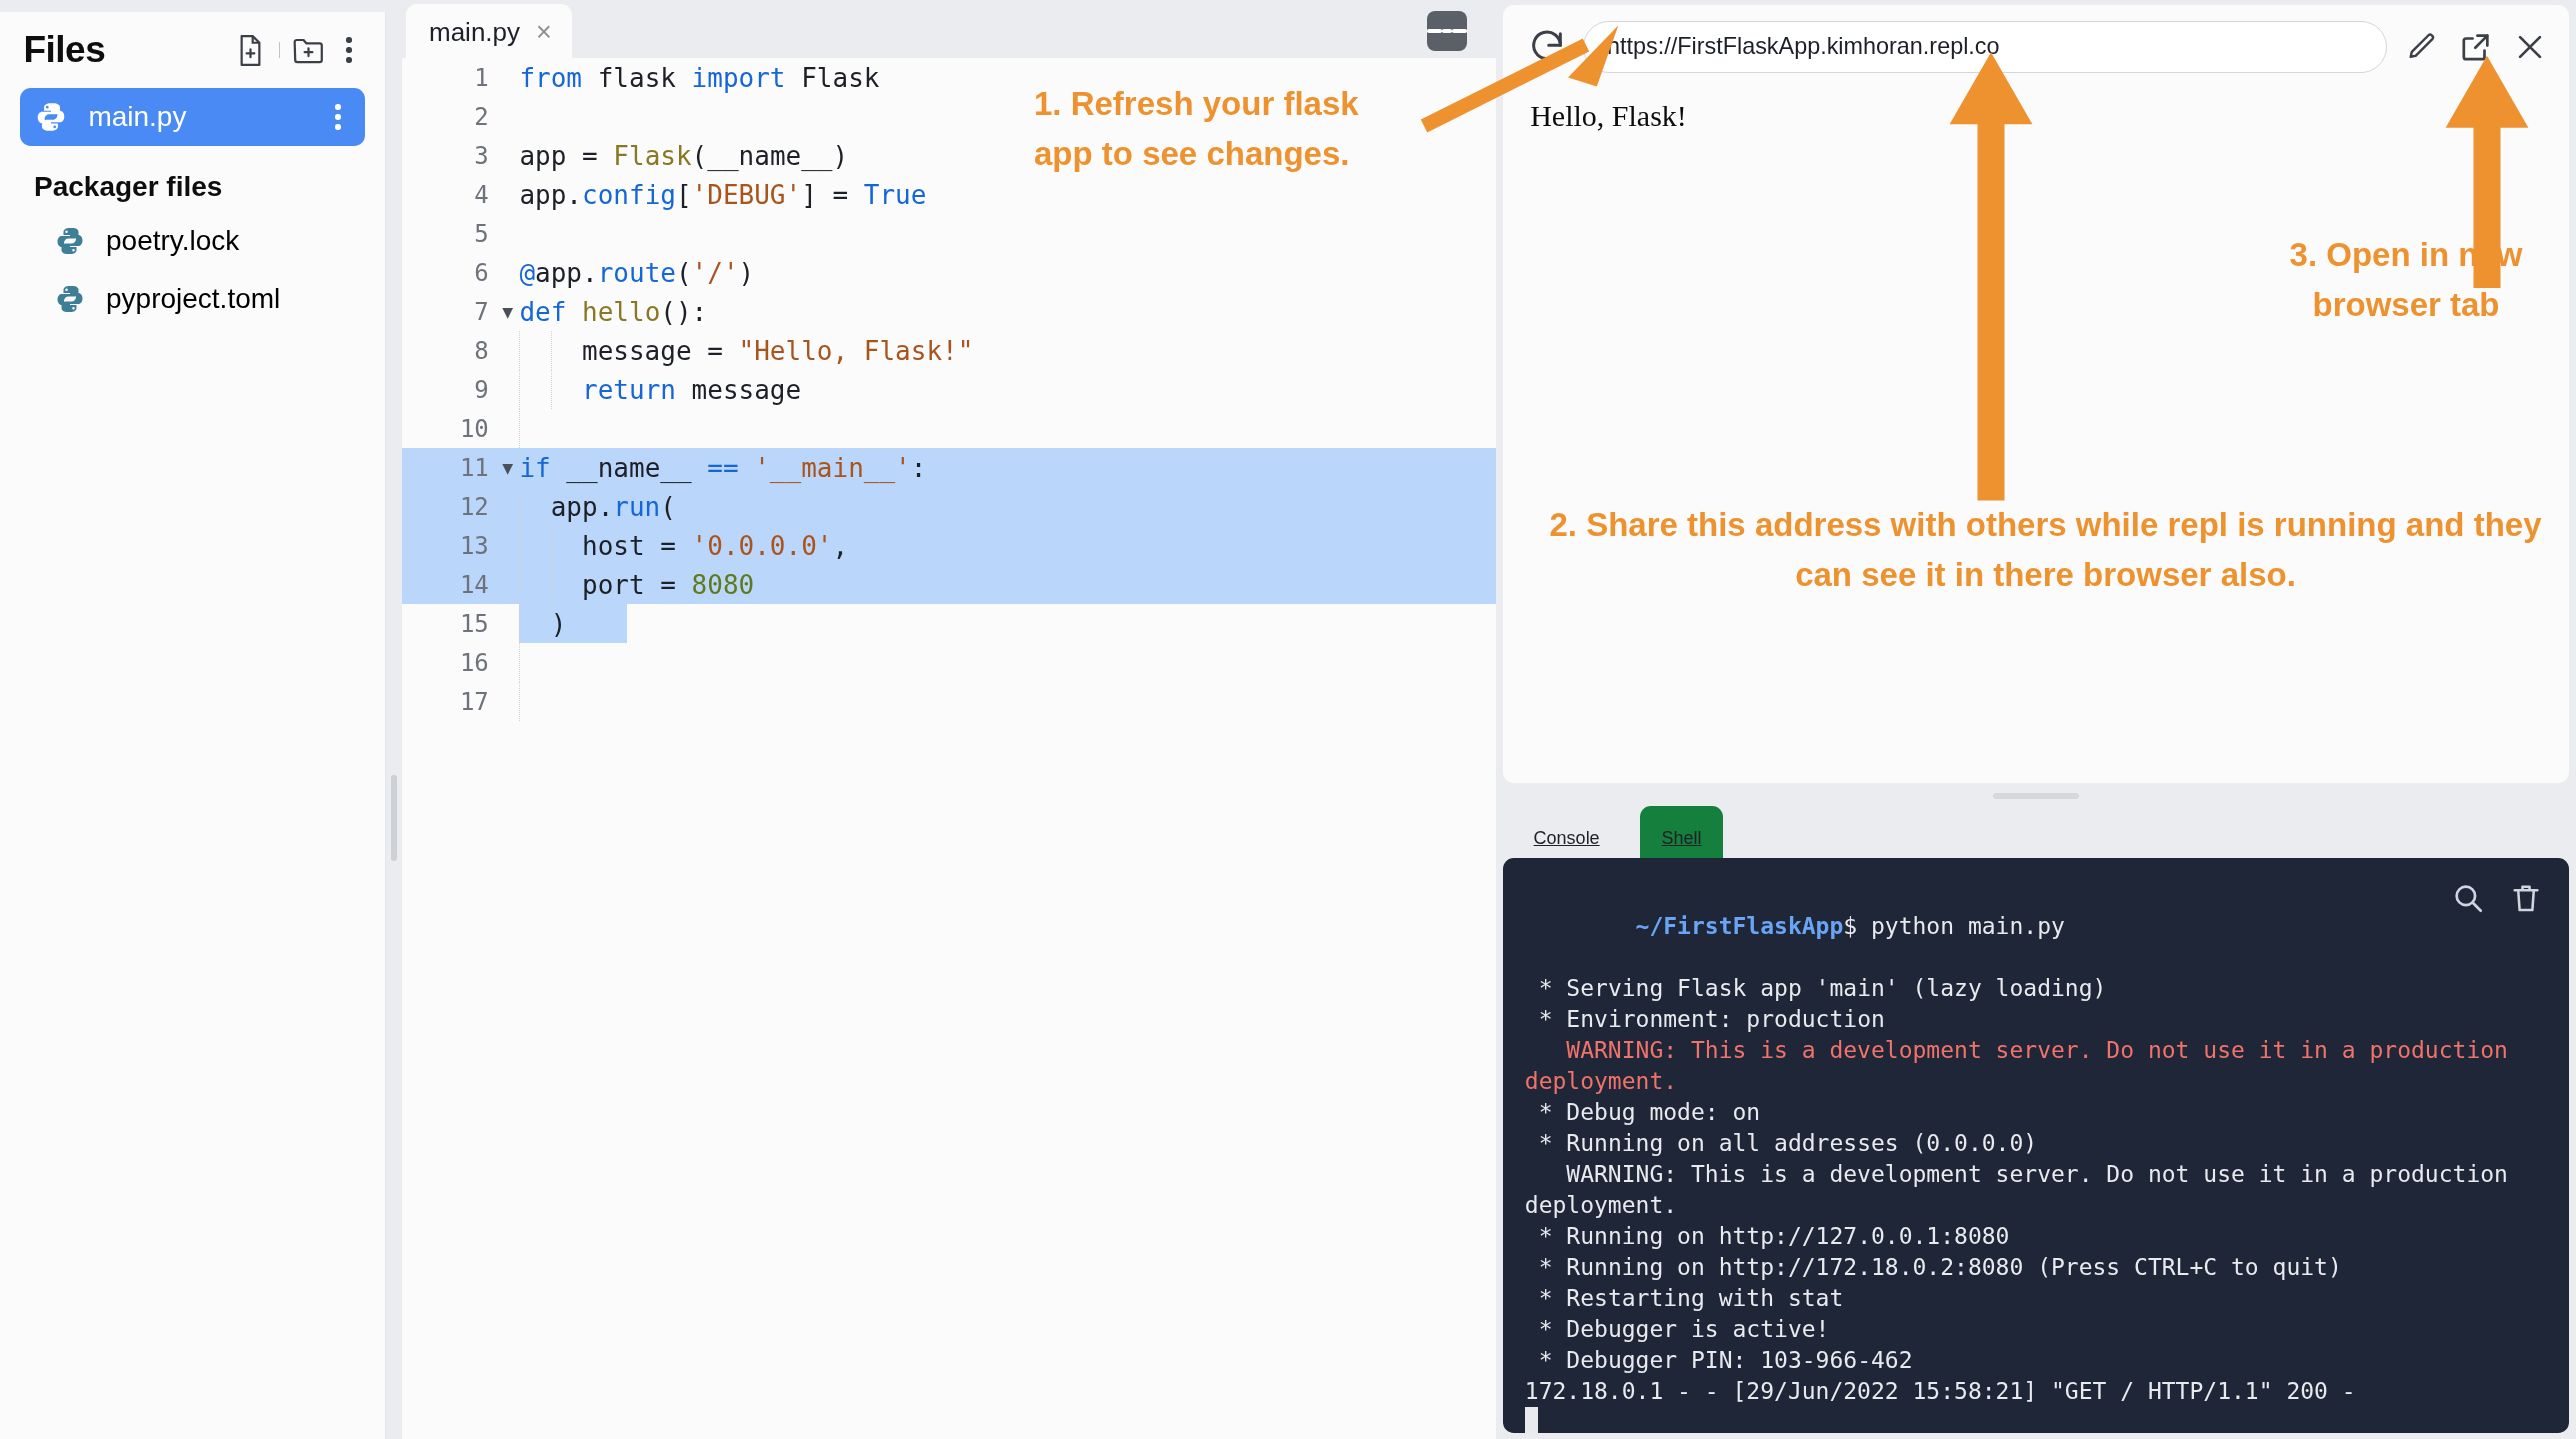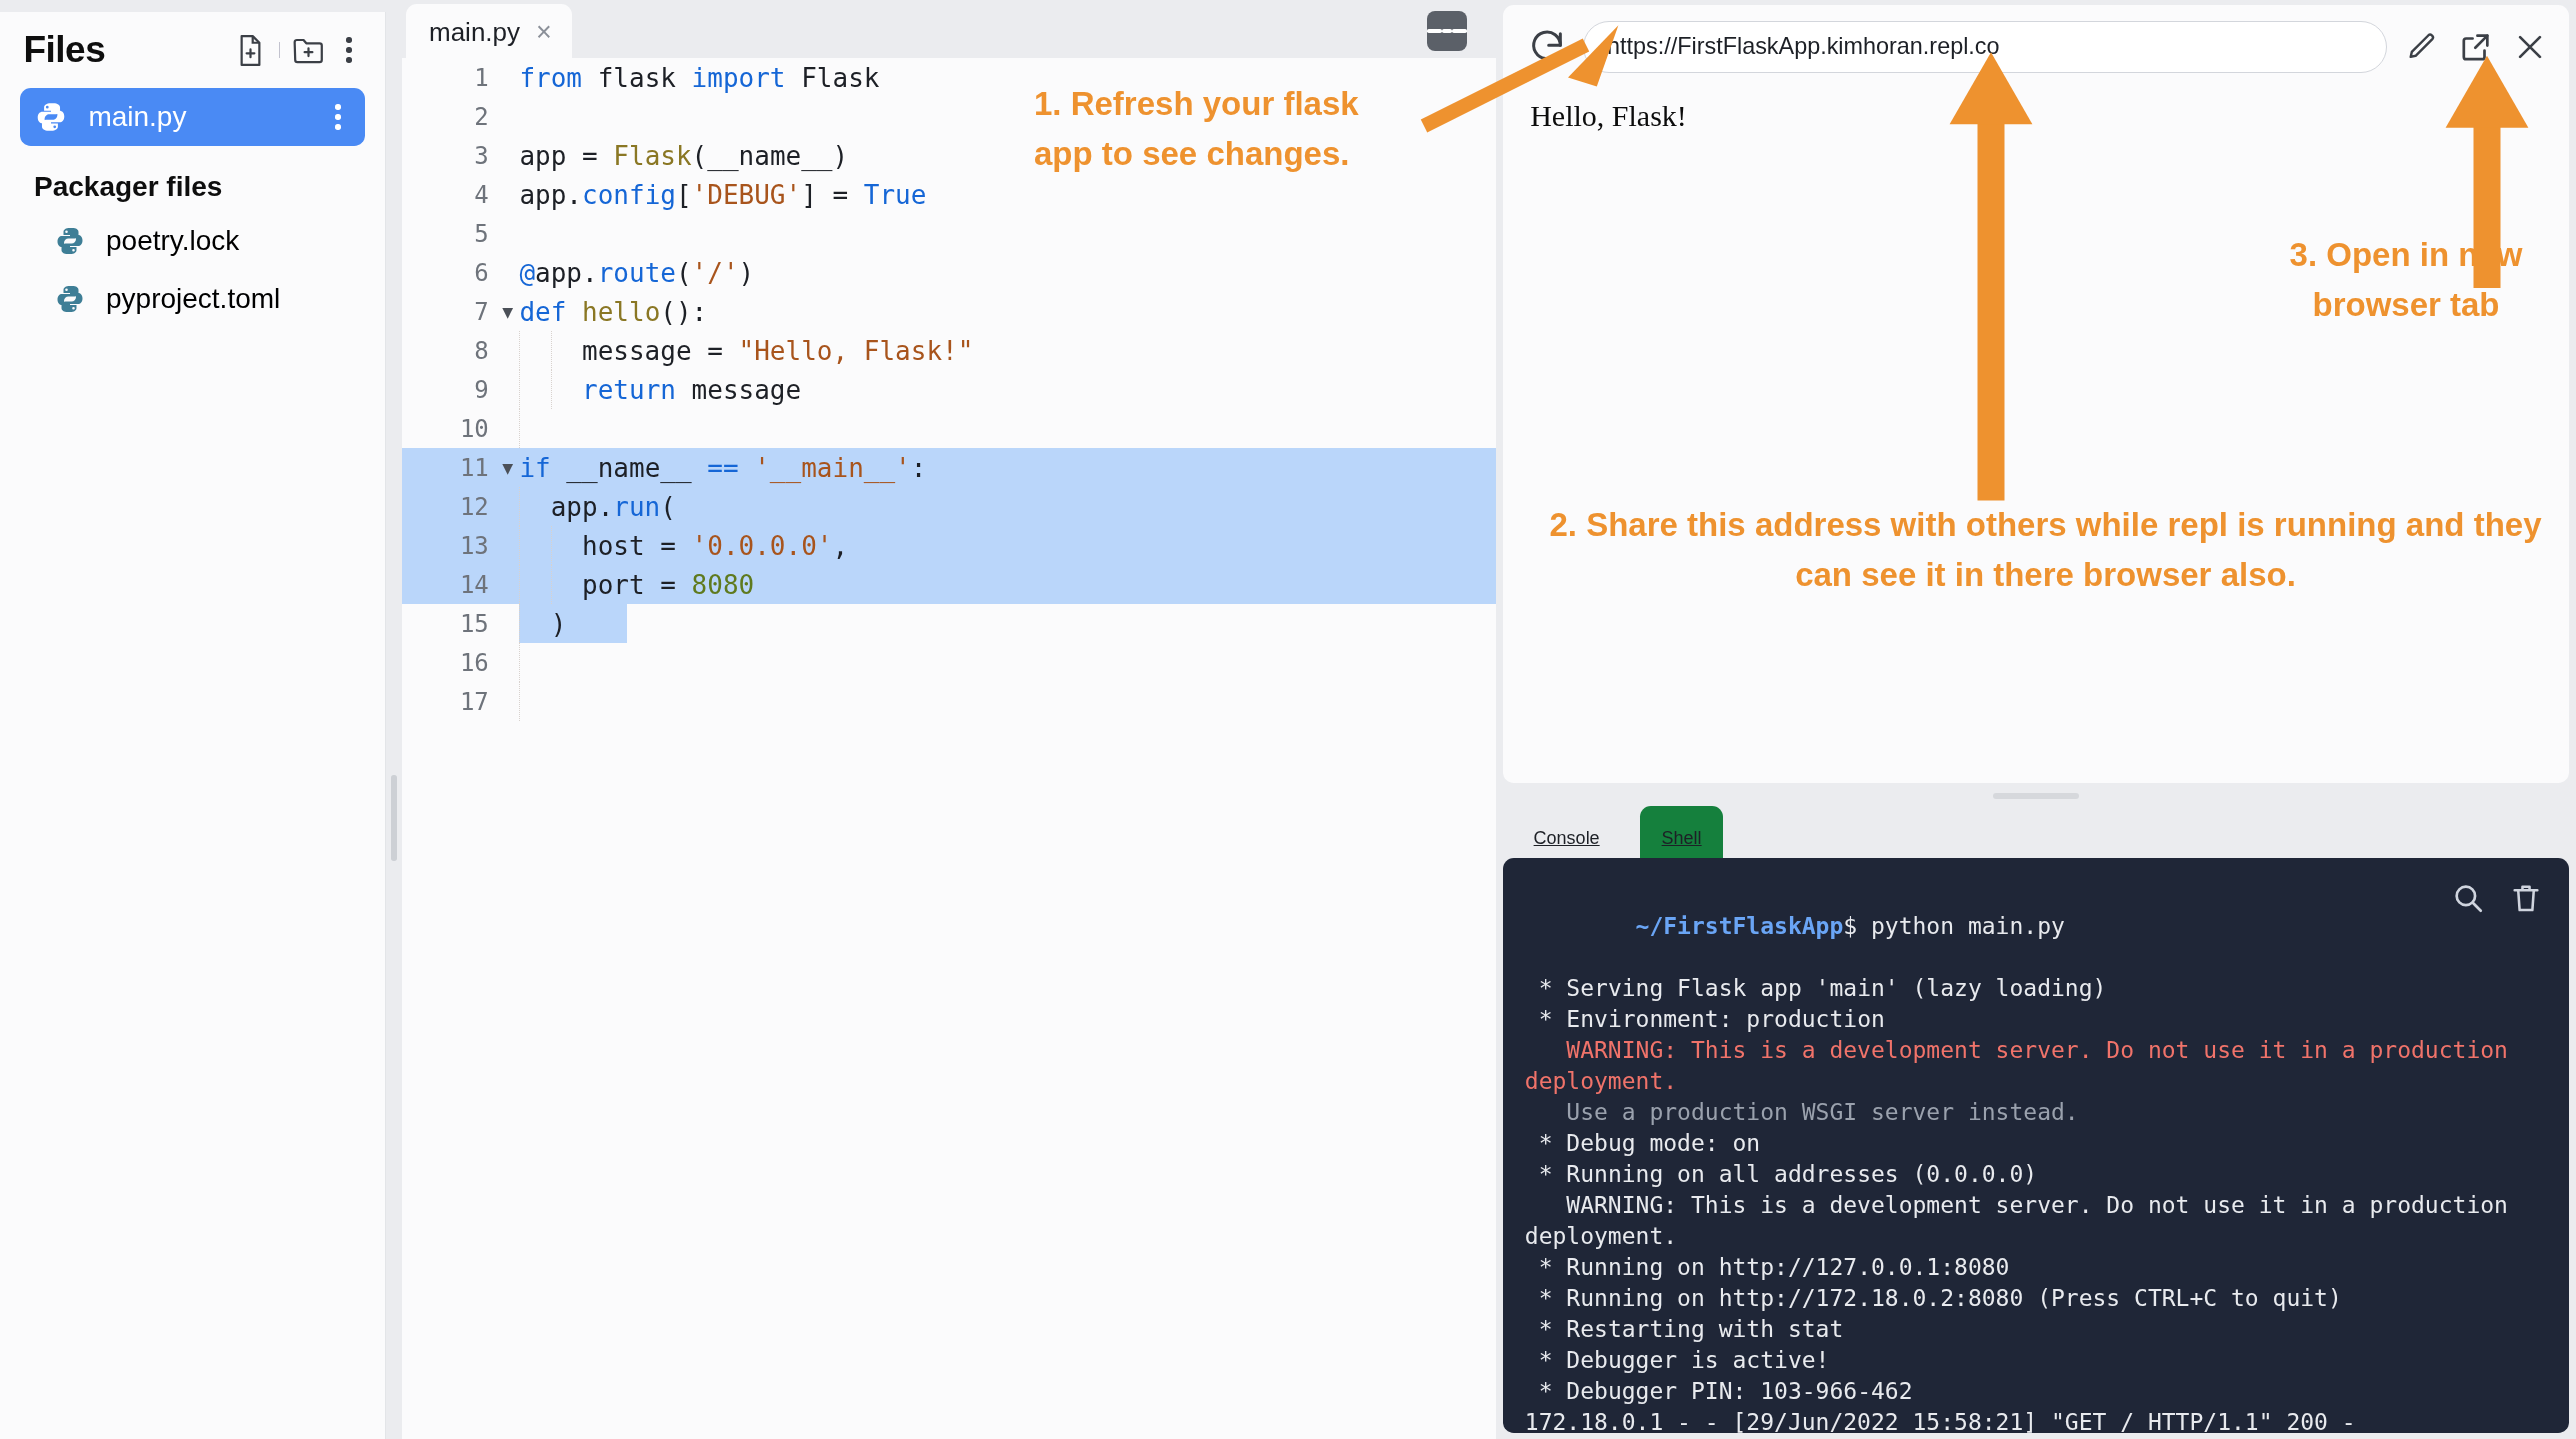--- a/index.html
+++ b/index.html
@@ -400,21 +400,20 @@
             </svg>
         </div>
       </div>
       <div class="term-line">
         <span class="t-prompt">~/FirstFlaskApp</span><span>$ python main.py</span>
       </div>
       <div id="term-body">
           <div class="term-line"> * Serving Flask app 'main' (lazy loading)</div>
           <div class="term-line"> * Environment: production</div>
           <div class="term-line t-warn">   WARNING: This is a development server. Do not use it in a production deployment.</div>
-          <div class="term-line t-dim">   Use a production WSGI server instead.</div>
           <div class="term-line"> * Debug mode: on</div>
           <div class="term-line"> * Running on all addresses (0.0.0.0)</div>
           <div class="term-line">   WARNING: This is a development server. Do not use it in a production deployment.</div>
           <div class="term-line"> * Running on http://127.0.0.1:8080</div>
           <div class="term-line"> * Running on http://172.18.0.2:8080 (Press CTRL+C to quit)</div>
           <div class="term-line"> * Restarting with stat</div>
           <div class="term-line"> * Debugger is active!</div>
           <div class="term-line"> * Debugger PIN: 103-966-462</div>
           <div class="term-line">172.18.0.1 - - [29/Jun/2022 15:58:21] "GET / HTTP/1.1" 200 -</div>
         </div>

